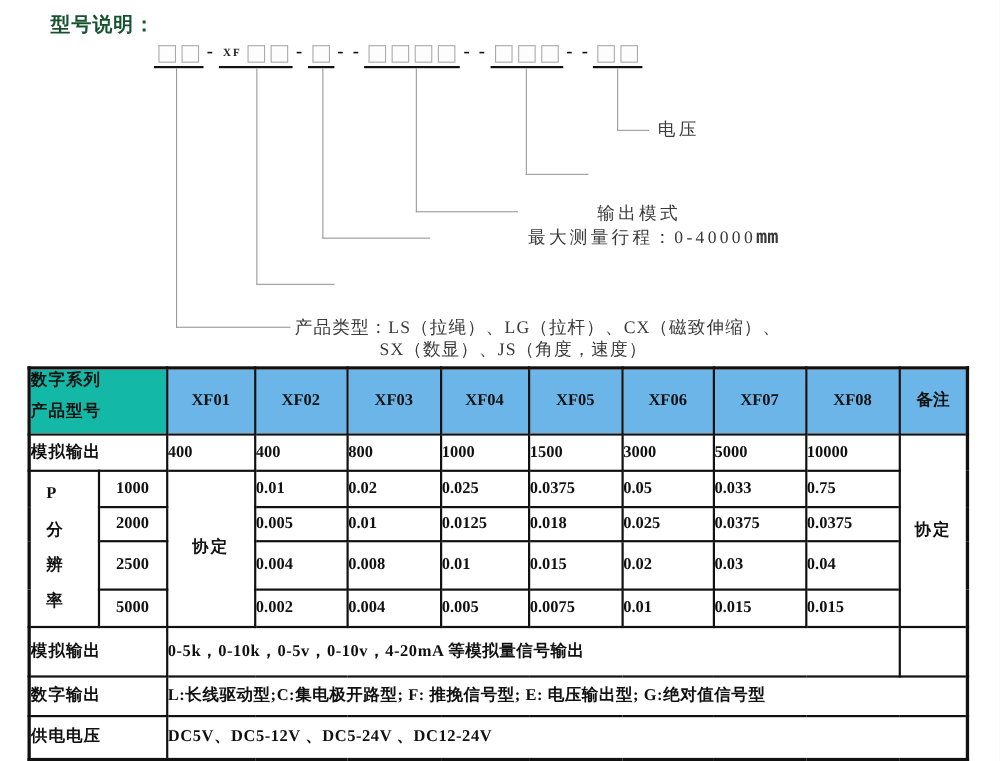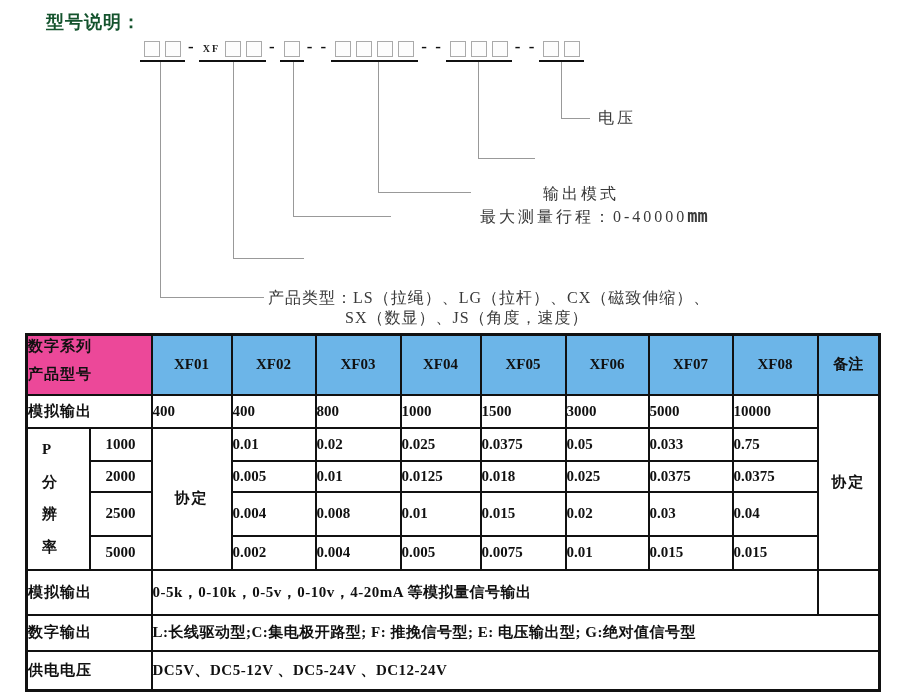--- a/index.html
+++ b/index.html
@@ -46,21 +46,21 @@
     position:absolute;left:25px;top:333px;width:853px;
     border-collapse:collapse;table-layout:fixed;
     border:3px solid #111;
     font-size:15px;font-weight:bold;color:#111;
   }
   table.spec td{
     border:2px solid #111;padding:0;overflow:hidden;
     vertical-align:middle;line-height:1.25;
   }
   td.hdr{background:#6cb5e8;vertical-align:top;text-align:center;padding-top:9px;}
-  td.hdr-first{background:#ec4899;text-align:left;padding:7px 0 0 10px;vertical-align:top;}
+  td.hdr-first{background:#14b8a6;text-align:left;padding:7px 0 0 10px;vertical-align:top;}
   td.hdr-first div{margin-bottom:9px;letter-spacing:1px;}
   td.rowlabel{text-align:left;padding-left:10px;letter-spacing:1px;}
   td.val{text-align:left;padding-left:13px;}
   td.sub{text-align:center;}
   td.merged{text-align:center;letter-spacing:2px;}
   td.wide{text-align:left;padding-left:12px;letter-spacing:0.5px;}
   .pcol-stack{
     display:flex;flex-direction:column;justify-content:space-around;
     align-items:flex-start;height:130px;padding-left:14px;
   }

